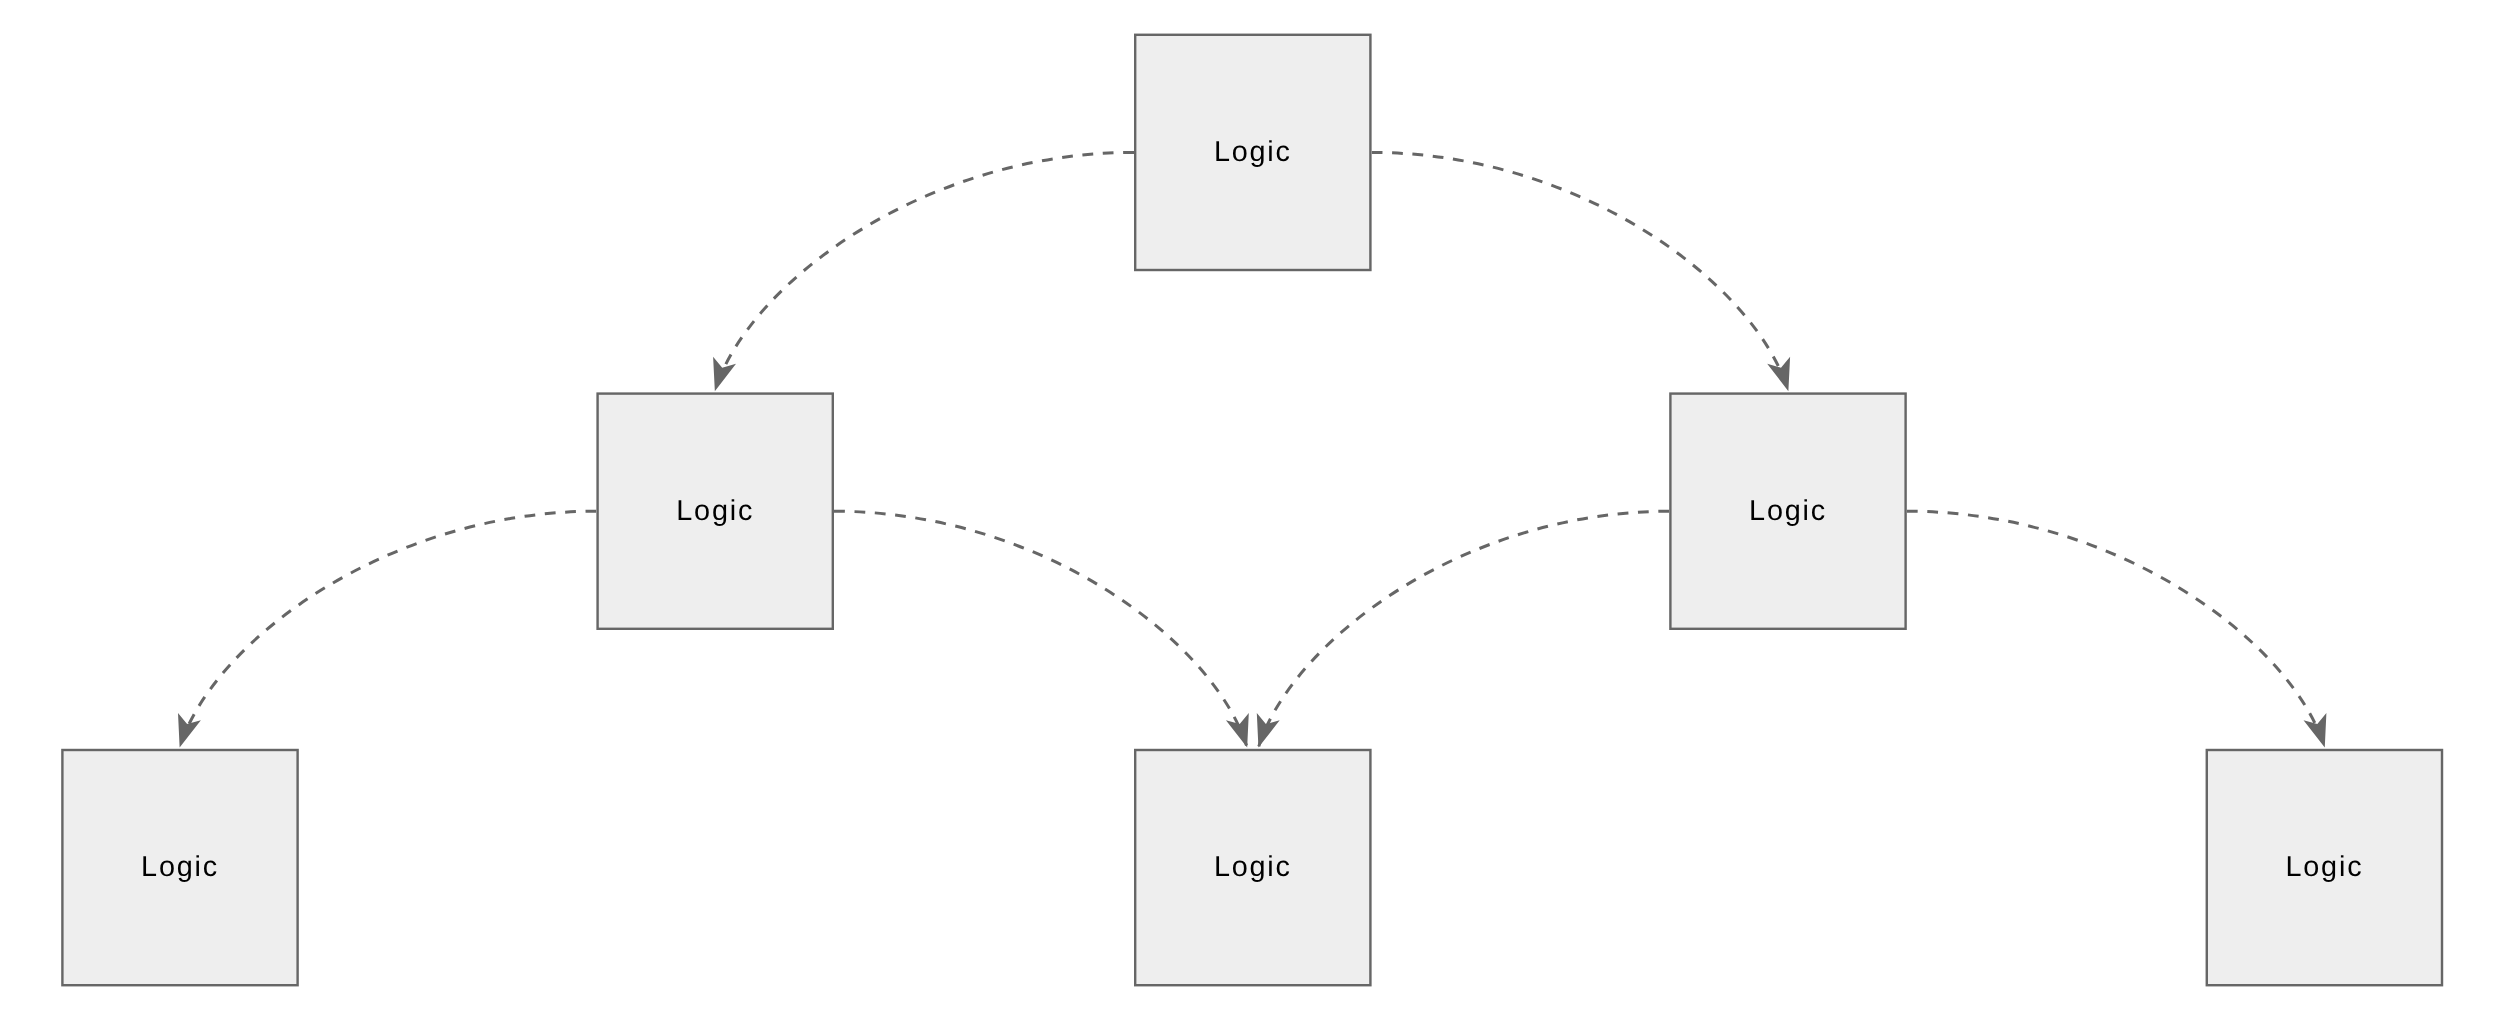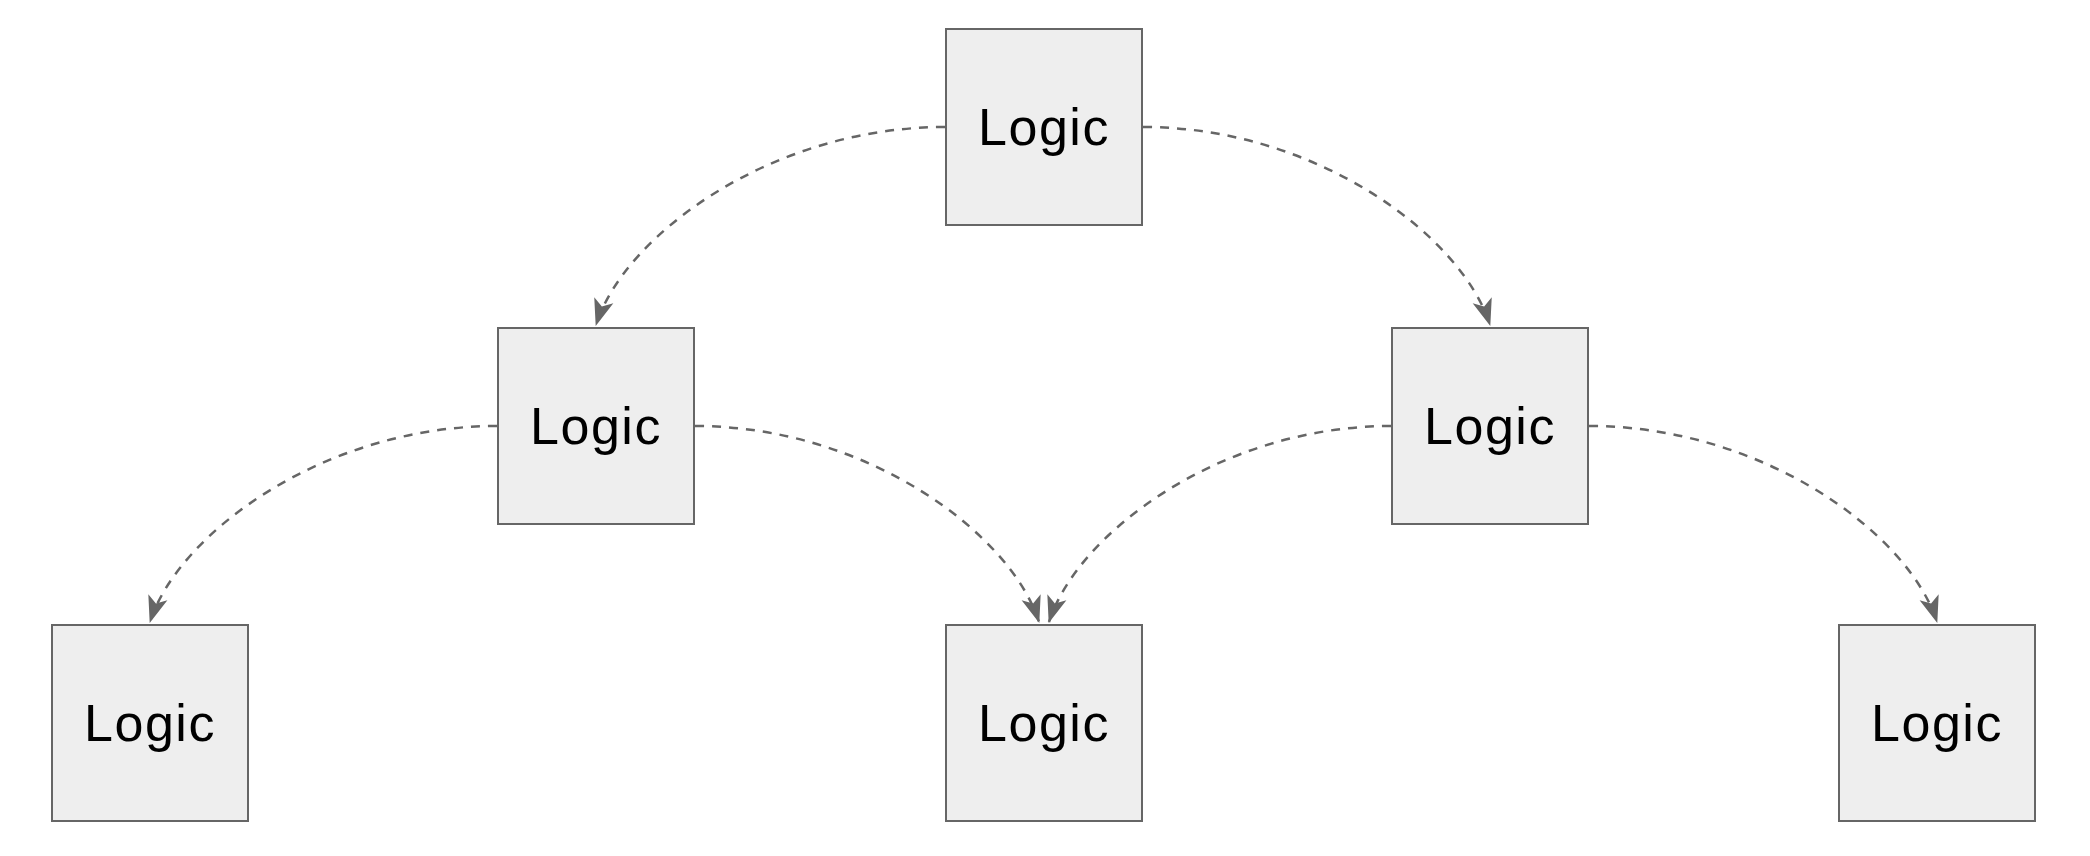--- a/index.html
+++ b/index.html
@@ -26,21 +26,21 @@
   .node {
     position: absolute;
     box-sizing: border-box;
     background: var(--node-fill, #eeeeee);
     border: 2.5px solid var(--node-border, #666666);
     display: flex;
     align-items: center;
     justify-content: center;
   }
   .node-label {
-    font-size: 52px;
+    font-size: 24px;
     font-weight: 400;
     letter-spacing: 1.5px;
     color: var(--text-color, #000000);
     user-select: none;
   }
 </style>
 </head>
 <body>
 
 <div class="canvas">

